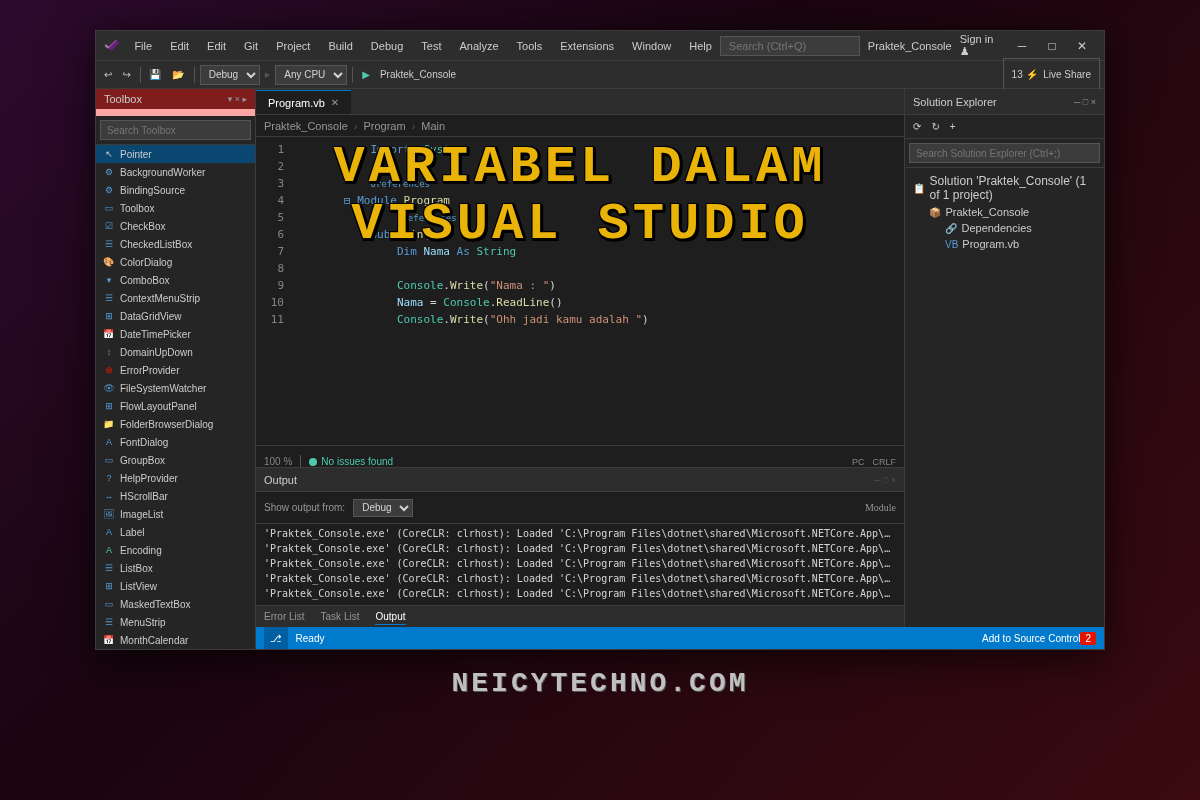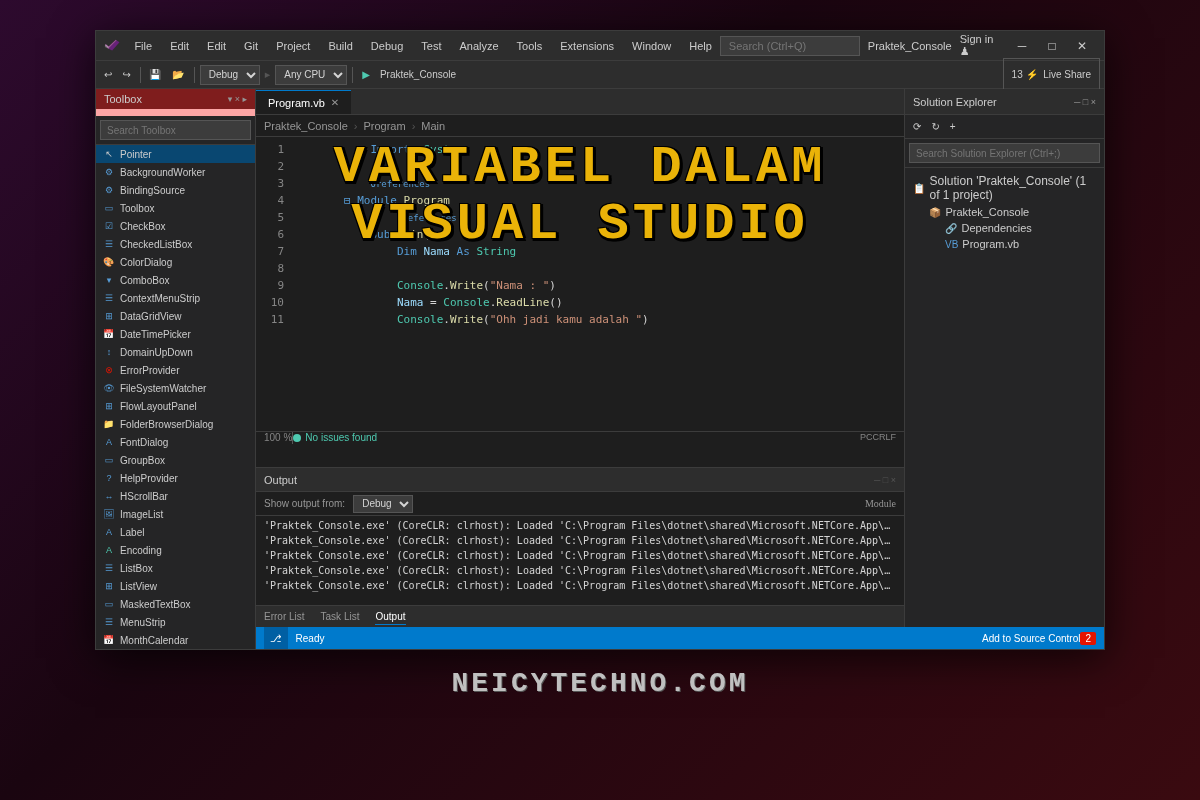--- a/index.html
+++ b/index.html
@@ -298,29 +298,29 @@
       font-family: 'Courier New', monospace;
       font-weight: 900;
       font-size: 52px;
       color: #eab308;
       text-shadow: 3px 3px 0 #000, -1px -1px 0 #000, 1px -1px 0 #000, -1px 1px 0 #000, 3px 0 0 #000, 0 3px 0 #000;
       letter-spacing: 4px;
       text-transform: uppercase;
       line-height: 1.1;
     }
     .zoom-bar {
-      height: 36px;
+      height: 22px;
       background: #1e1e1e;
       border-top: 1px solid #3c3c3c;
       display: flex;
-      align-items: flex-start;
+      align-items: flex-end;
       padding: 0 8px;
       font-size: 10px;
       color: #858585;
-      gap: 0;
+      gap: 8px;
       flex-shrink: 0;
     }
     .no-issues {
       display: flex;
       align-items: center;
       gap: 4px;
       color: #4ec9b0;
       font-size: 10px;
     }
     .no-issues-dot {
@@ -343,21 +343,21 @@
       height: 24px;
       background: #2d2d2d;
       display: flex;
       align-items: center;
       padding: 0 8px;
       font-size: 11px;
       color: #cccccc;
       border-bottom: 1px solid #3c3c3c;
     }
     .output-toolbar {
-      height: 24px;
+      height: 32px;
       background: #1e1e1e;
       display: flex;
       align-items: center;
       padding: 0 8px;
       font-size: 10px;
       color: #969696;
       gap: 8px;
       border-bottom: 1px solid #3c3c3c;
       flex-shrink: 0;
     }

